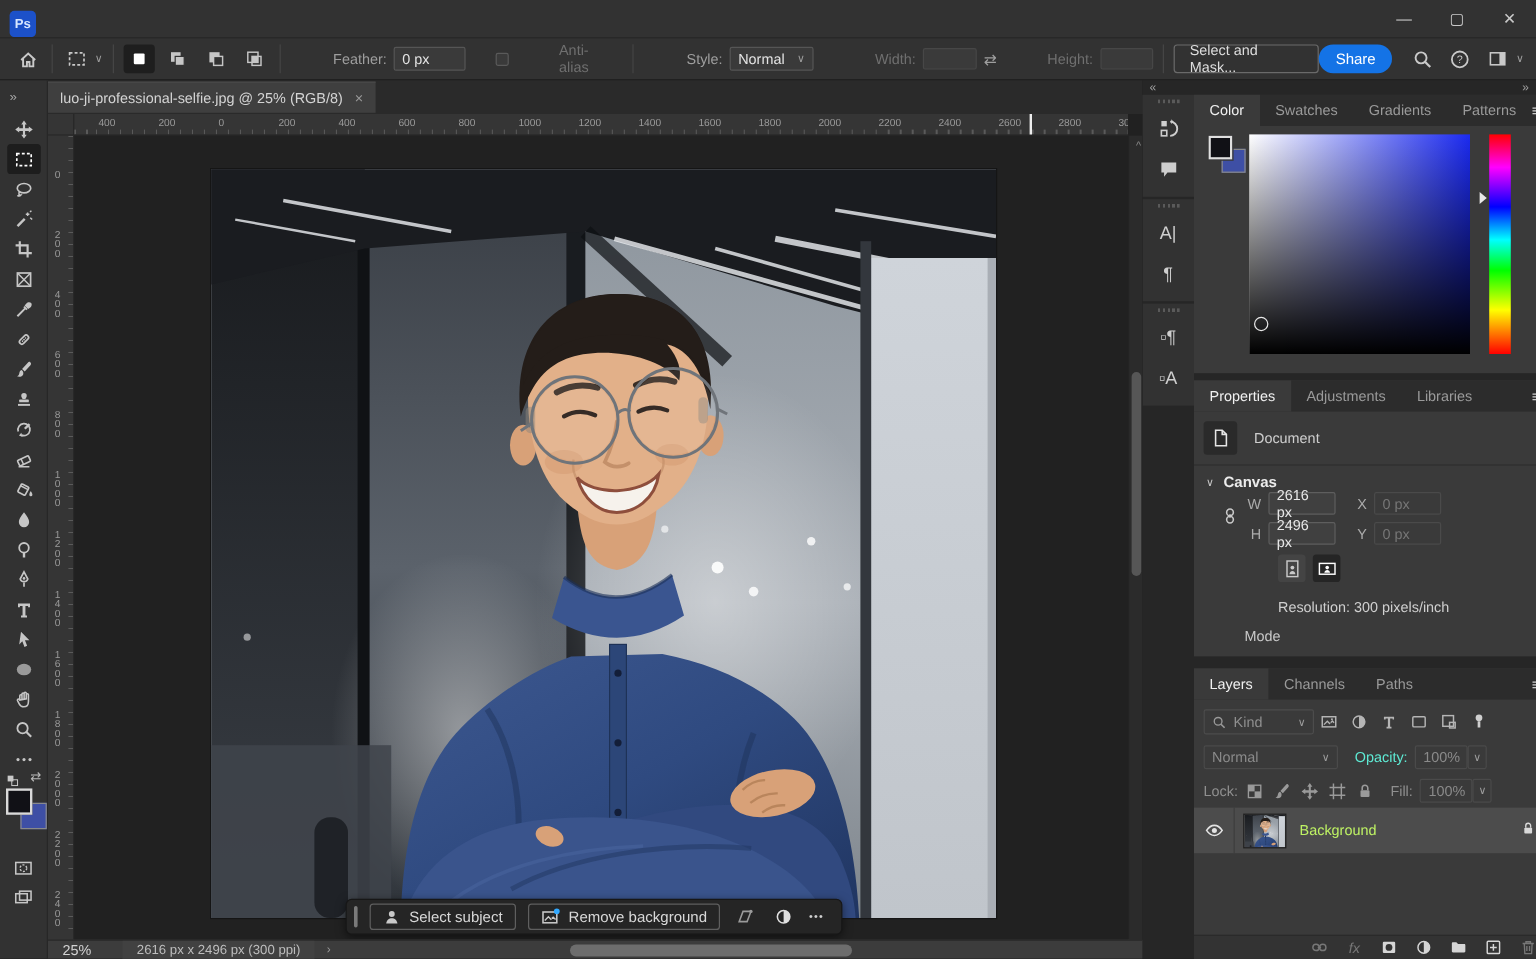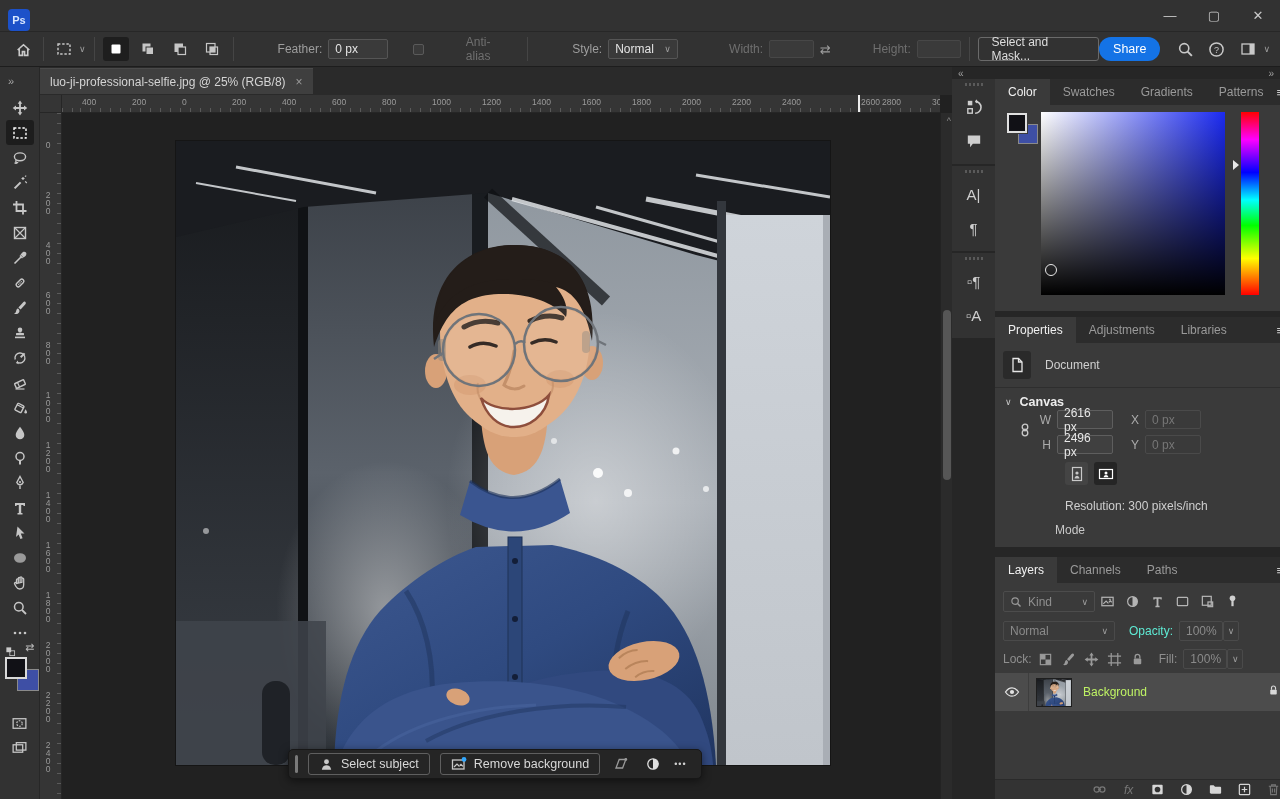--- a/index.html
+++ b/index.html
@@ -143,21 +143,21 @@
   .chain-ico { position:absolute; left:22px; top:79px; color:#c9c9c9; }
   .prow { position:absolute; display:flex; align-items:center; gap:6px; }
   .plabel { color:#ababab; width:12px; text-align:right; }
   .pfield { width:56px; height:19px; background:#404040; border:1px solid #5e5e5e; border-radius:2px;
     color:#e8e8e8; display:flex; align-items:center; padding:0 6px; }
   .pfield.disabled { background:#3a3a3a; border-color:#4a4a4a; color:#767676; }
   .orient { position:absolute; left:70px; top:119px; display:flex; gap:6px; }
   .orient-btn { width:23px; height:23px; border-radius:3px; display:flex; align-items:center; justify-content:center; color:#c9c9c9; background:#444; }
   .orient-btn.active { background:#252525; color:#fff; }
   .res-text { position:absolute; left:70px; top:156px; color:#cfcfcf; }
-  .mode-text { position:absolute; left:60px; top:180px; color:#c9c9c9; }
+  .mode-text { position:absolute; left:42px; top:180px; color:#c9c9c9; }
 
   
   .layers-body { position:relative; flex:1; font-size:12px; min-height:0; }
   .lrow { position:absolute; left:0; right:0; display:flex; align-items:center; }
   .kind-box { width:92px; height:21px; background:#3a3a3a; border:1px solid #4c4c4c; border-radius:2px;
     display:flex; align-items:center; gap:6px; padding:0 6px; color:#8f8f8f; margin-left:8px; }
   .ficon { width:25px; display:flex; justify-content:center; color:#b5b5b5; }
   .ficon svg { width:15px; height:15px; }
   .dd { height:20px; background:#3a3a3a; border:1px solid #4a4a4a; border-radius:2px; color:#8a8a8a;
     display:flex; align-items:center; padding:0 6px; justify-content:space-between; }
@@ -760,21 +760,21 @@
             <span class="lbl" style="left: 270px;">600</span>
             <span class="lbl" style="left: 320px;">800</span>
             <span class="lbl" style="left: 370px;">1000</span>
             <span class="lbl" style="left: 420px;">1200</span>
             <span class="lbl" style="left: 470px;">1400</span>
             <span class="lbl" style="left: 520px;">1600</span>
             <span class="lbl" style="left: 570px;">1800</span>
             <span class="lbl" style="left: 620px;">2000</span>
             <span class="lbl" style="left: 670px;">2200</span>
             <span class="lbl" style="left: 720px;">2400</span>
-            <span class="lbl" style="left: 799px;">2600</span>
+            <span class="lbl" style="left: 770px;">2600</span>
             <span class="lbl" style="left: 820px;">2800</span>
             <span class="lbl" style="left: 870px;">3000</span>
             <div class="ruler-marker" style="left: 796px;"></div>
           </div>
         <div class="ruler-left" id="ruler-left">
             <span class="lbl" style="top: 27px;">0</span>
             <span class="lbl" style="top: 77px;">200</span>
             <span class="lbl" style="top: 127px;">400</span>
             <span class="lbl" style="top: 177px;">600</span>
             <span class="lbl" style="top: 227px;">800</span>
@@ -818,20 +818,26 @@
                   <use href="#i-halfcircle"></use>
                 </svg>
               </span>
             <span style="color:#d0d0d0;font-size:9px;letter-spacing:1px">•••</span>
           </div>
         </div>
         <div class="v-scroll">
           <span class="ruler-collapse">^</span>
           <div class="thumb"></div>
         </div>
+      </div>
+      <div class="statusbar">
+        <span class="zoom-val">25%</span>
+        <span class="doc-info">2616 px x 2496 px (300 ppi)</span>
+        <span class="sb-chev">›</span>
+        <div class="h-scroll"></div>
       </div>
     </div>
 
     <div class="dock">
       <div class="dock-header">
         <span>«</span>
         <span>»</span>
       </div>
       <div class="dock-body">
         <div class="dock-strip" id="dock-strip">

